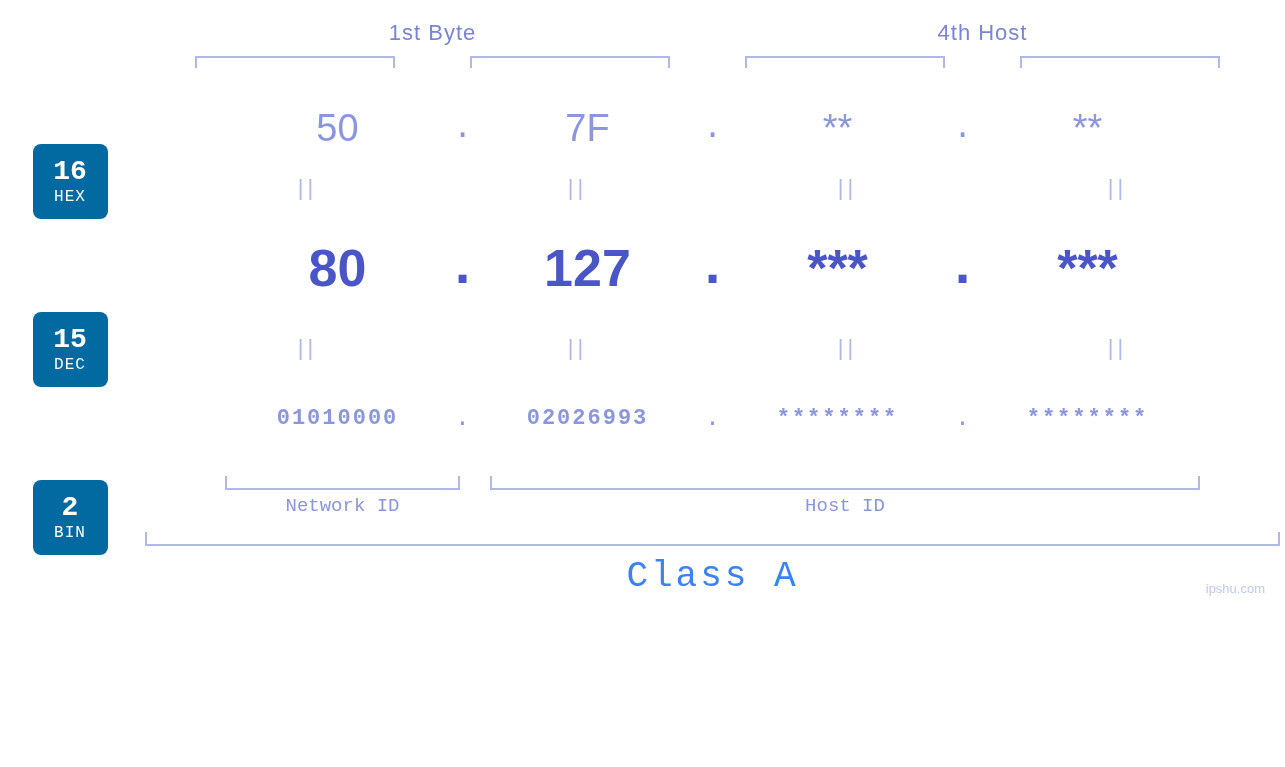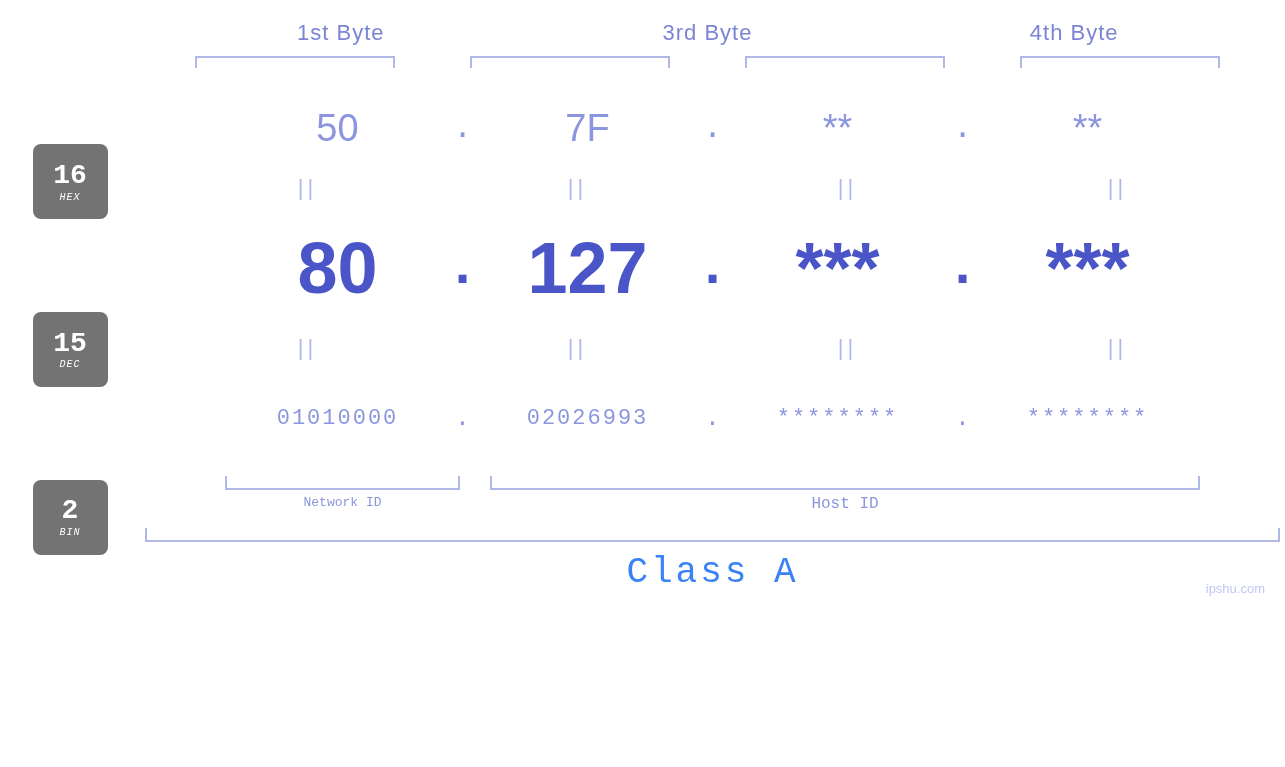--- a/index.html
+++ b/index.html
@@ -66,41 +66,40 @@
       flex-direction: column;
       align-items: center;
       justify-content: space-around;
       padding: 10px 0;
       gap: 0;
     }
 
     .badge {
       width: 75px;
       height: 75px;
-      background: #737373;
+      background: #0369a1;
       border-radius: 8px;
       display: flex;
       flex-direction: column;
       align-items: center;
       justify-content: center;
       color: white;
       margin: 15px 0;
     }
 
     .badge-number {
       font-size: 28px;
       font-weight: bold;
       line-height: 1.1;
     }
 
     .badge-label {
-      font-size: 10px;
+      font-size: 16px;
       font-weight: normal;
       letter-spacing: 1px;
-      font-style: italic;
     }
 
     
     .rows-col {
       flex: 1;
       display: flex;
       flex-direction: column;
     }
 
     
@@ -167,37 +166,38 @@
     }
 
     .hex-sep {
       color: #8b96de;
       font-size: 32px;
     }
 
     
     .dec-val {
       color: #4a55c8;
-      font-size: 72px;
+      font-size: 52px;
       font-weight: bold;
       font-family: Arial, sans-serif;
     }
 
     .dec-sep {
       color: #4a55c8;
       font-size: 48px;
       font-weight: bold;
     }
 
     
     .bin-val {
       color: #8b96de;
       font-size: 22px;
       font-family: 'Courier New', Courier, monospace;
       letter-spacing: 2px;
+      font-weight: bold;
     }
 
     .bin-sep {
       color: #8b96de;
       font-size: 24px;
     }
 
     .class-label {
       text-align: center;
       color: #3b82f6;
@@ -242,22 +242,21 @@
       width: 50px;
     }
   </style>
 </head>
 <body>
 
 <div class="container">
 
   <div class="byte-headers">
     <div class="byte-header">1st Byte</div>
-    <div class="byte-header">3rd Byte</div>
-    <div class="byte-header">4th Byte</div>
+    <div class="byte-header">4th Host</div>
   </div>
 
   <div class="brackets-row">
     <div class="bracket"></div>
     <div class="bracket"></div>
     <div class="bracket"></div>
     <div class="bracket"></div>
   </div>
 
   <div style="display:flex; width:1285px; flex:1;">
@@ -383,23 +382,23 @@
 
       <div style="margin-top: 8px; width:100%; display:flex; flex-direction:column;">
         <div style="display:flex; justify-content:center; align-items:flex-start; gap:0;">
 
           <div style="width:235px; height:14px; border-bottom:2px solid #b0b8e8; border-left:2px solid #b0b8e8; border-right:2px solid #b0b8e8;"></div>
           <div style="width:30px;"></div>
 
           <div style="width:710px; height:14px; border-bottom:2px solid #b0b8e8; border-left:2px solid #b0b8e8; border-right:2px solid #b0b8e8;"></div>
         </div>
         <div style="display:flex; justify-content:center; align-items:flex-start; gap:0; margin-top:5px;">
-          <div style="width:235px; text-align:center; color:#8b96de; font-size:13px; font-family:'Courier New',Courier,monospace;">Network ID</div>
+          <div style="width:235px; text-align:center; color:#8b96de; font-size:19px; font-family:'Courier New',Courier,monospace;">Network ID</div>
           <div style="width:30px;"></div>
-          <div style="width:710px; text-align:center; color:#8b96de; font-size:16px; font-family:'Courier New',Courier,monospace;">Host ID</div>
+          <div style="width:710px; text-align:center; color:#8b96de; font-size:19px; font-family:'Courier New',Courier,monospace;">Host ID</div>
         </div>
       </div>
 
       <div style="margin-top:15px; width: calc(100% - 10px); height:14px; border-bottom:2px solid #b0b8e8; border-left:2px solid #b0b8e8; border-right:2px solid #b0b8e8; margin-left:5px;"></div>
 
       <div class="class-label" style="margin-top:10px;">Class A</div>
 
     </div>
   </div>
 

